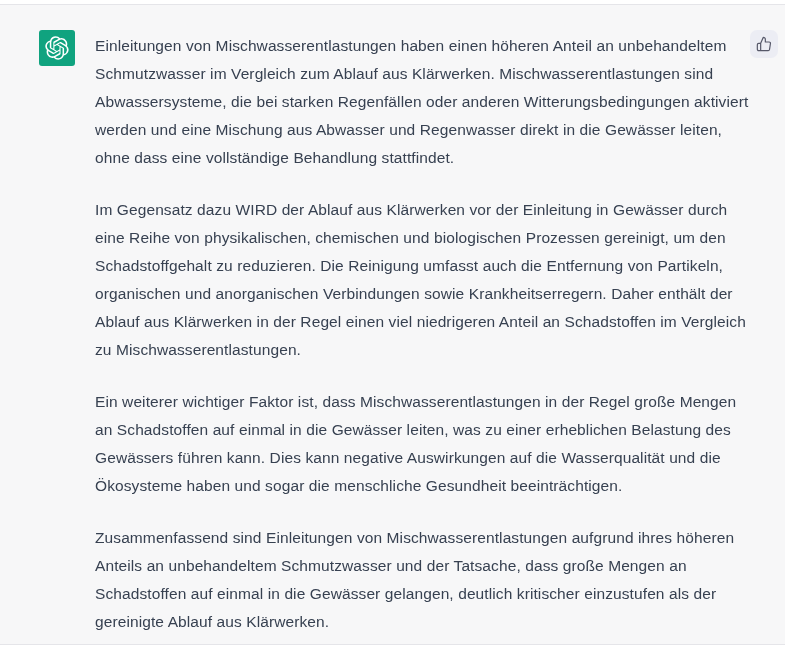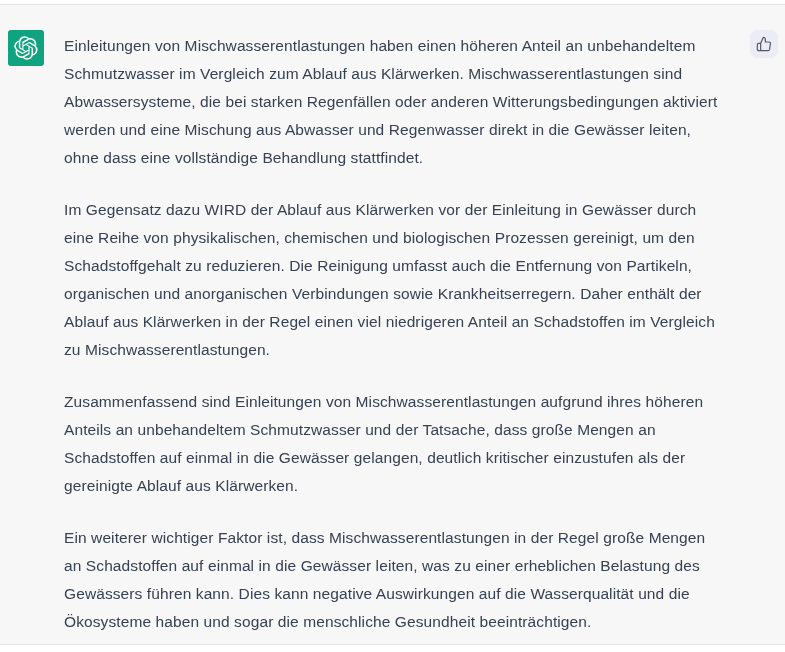--- a/index.html
+++ b/index.html
@@ -13,21 +13,21 @@
   }
   .message-band {
     box-sizing: border-box;
     margin-top: 4px;
     height: 641px;
     background: #f7f7f8;
     border-top: 1px solid #e5e5e9;
     border-bottom: 1px solid #e5e5e9;
     display: flex;
     align-items: flex-start;
-    padding: 25px 7px 0 8px;
+    padding: 25px 7px 0 39px;
   }
   .avatar {
     flex: 0 0 auto;
     width: 36px;
     height: 36px;
     border-radius: 3px;
     background: #10a37f;
     display: flex;
     align-items: center;
     justify-content: center;
@@ -86,22 +86,22 @@
 
   <div class="avatar">
     <svg viewBox="0 0 41 41" xmlns="http://www.w3.org/2000/svg">
       <path d="M37.532 16.87a9.963 9.963 0 0 0-.856-8.184 10.078 10.078 0 0 0-10.855-4.835A9.964 9.964 0 0 0 18.306.5a10.079 10.079 0 0 0-9.614 6.977 9.967 9.967 0 0 0-6.664 4.834 10.08 10.08 0 0 0 1.24 11.817 9.965 9.965 0 0 0 .856 8.185 10.079 10.079 0 0 0 10.855 4.835 9.965 9.965 0 0 0 7.516 3.35 10.078 10.078 0 0 0 9.617-6.981 9.967 9.967 0 0 0 6.663-4.834 10.079 10.079 0 0 0-1.243-11.813ZM22.498 37.886a7.474 7.474 0 0 1-4.799-1.735c.061-.033.168-.091.237-.134l7.964-4.6a1.294 1.294 0 0 0 .655-1.134V19.054l3.366 1.944a.12.12 0 0 1 .066.092v9.299a7.505 7.505 0 0 1-7.49 7.496ZM6.392 31.006a7.471 7.471 0 0 1-.894-5.023c.06.036.162.099.237.141l7.964 4.6a1.297 1.297 0 0 0 1.308 0l9.724-5.614v3.888a.12.12 0 0 1-.048.103l-8.051 4.649a7.504 7.504 0 0 1-10.24-2.744ZM4.297 13.62A7.469 7.469 0 0 1 8.2 10.333c0 .068-.004.19-.004.274v9.201a1.294 1.294 0 0 0 .654 1.132l9.723 5.614-3.366 1.944a.12.12 0 0 1-.114.01L7.04 23.856a7.504 7.504 0 0 1-2.743-10.237Zm27.658 6.437-9.724-5.615 3.367-1.943a.121.121 0 0 1 .113-.01l8.052 4.648a7.498 7.498 0 0 1-1.158 13.528v-9.476a1.293 1.293 0 0 0-.65-1.132Zm3.35-5.043c-.059-.037-.162-.099-.236-.141l-7.965-4.6a1.298 1.298 0 0 0-1.308 0l-9.723 5.614v-3.888a.12.12 0 0 1 .048-.103l8.05-4.645a7.497 7.497 0 0 1 11.135 7.763Zm-21.063 6.929-3.367-1.944a.12.12 0 0 1-.065-.092v-9.299a7.497 7.497 0 0 1 12.293-5.756 6.94 6.94 0 0 0-.236.134l-7.965 4.6a1.294 1.294 0 0 0-.654 1.132l-.006 11.225Zm1.829-3.943 4.33-2.501 4.332 2.5v5l-4.331 2.5-4.331-2.5Z"></path>
     </svg>
   </div>
 
   <div class="message-content">
     <p>Einleitungen von Mischwasserentlastungen haben einen höheren Anteil an unbehandeltem Schmutzwasser im Vergleich zum Ablauf aus Klärwerken. Mischwasserentlastungen sind Abwassersysteme, die bei starken Regenfällen oder anderen Witterungsbedingungen aktiviert werden und eine Mischung aus Abwasser und Regenwasser direkt in die Gewässer leiten, ohne dass eine vollständige Behandlung stattfindet.</p>
     <p>Im Gegensatz dazu WIRD der Ablauf aus Klärwerken vor der Einleitung in Gewässer durch eine Reihe von physikalischen, chemischen und biologischen Prozessen gereinigt, um den Schadstoffgehalt zu reduzieren. Die Reinigung umfasst auch die Entfernung von Partikeln, organischen und anorganischen Verbindungen sowie Krankheitserregern. Daher enthält der Ablauf aus Klärwerken in der Regel einen viel niedrigeren Anteil an Schadstoffen im Vergleich zu Mischwasserentlastungen.</p>
+    <p>Ein weiterer wichtiger Faktor ist, dass Mischwasserentlastungen in der Regel große Mengen an Schadstoffen auf einmal in die Gewässer leiten, was zu einer erheblichen Belastung des Gewässers führen kann. Dies kann negative Auswirkungen auf die Wasserqualität und die Ökosysteme haben und sogar die menschliche Gesundheit beeinträchtigen.</p>
     <p>Zusammenfassend sind Einleitungen von Mischwasserentlastungen aufgrund ihres höheren Anteils an unbehandeltem Schmutzwasser und der Tatsache, dass große Mengen an Schadstoffen auf einmal in die Gewässer gelangen, deutlich kritischer einzustufen als der gereinigte Ablauf aus Klärwerken.</p>
-    <p>Ein weiterer wichtiger Faktor ist, dass Mischwasserentlastungen in der Regel große Mengen an Schadstoffen auf einmal in die Gewässer leiten, was zu einer erheblichen Belastung des Gewässers führen kann. Dies kann negative Auswirkungen auf die Wasserqualität und die Ökosysteme haben und sogar die menschliche Gesundheit beeinträchtigen.</p>
   </div>
 
   <div class="message-actions">
     <button class="thumb-btn">
       <svg viewBox="0 0 24 24" xmlns="http://www.w3.org/2000/svg">
         <path d="M14 9V5a3 3 0 0 0-3-3l-4 9v11h11.28a2 2 0 0 0 2-1.7l1.38-9a2 2 0 0 0-2-2.3zM7 22H4a2 2 0 0 1-2-2v-7a2 2 0 0 1 2-2h3"></path>
       </svg>
     </button>
   </div>
 

